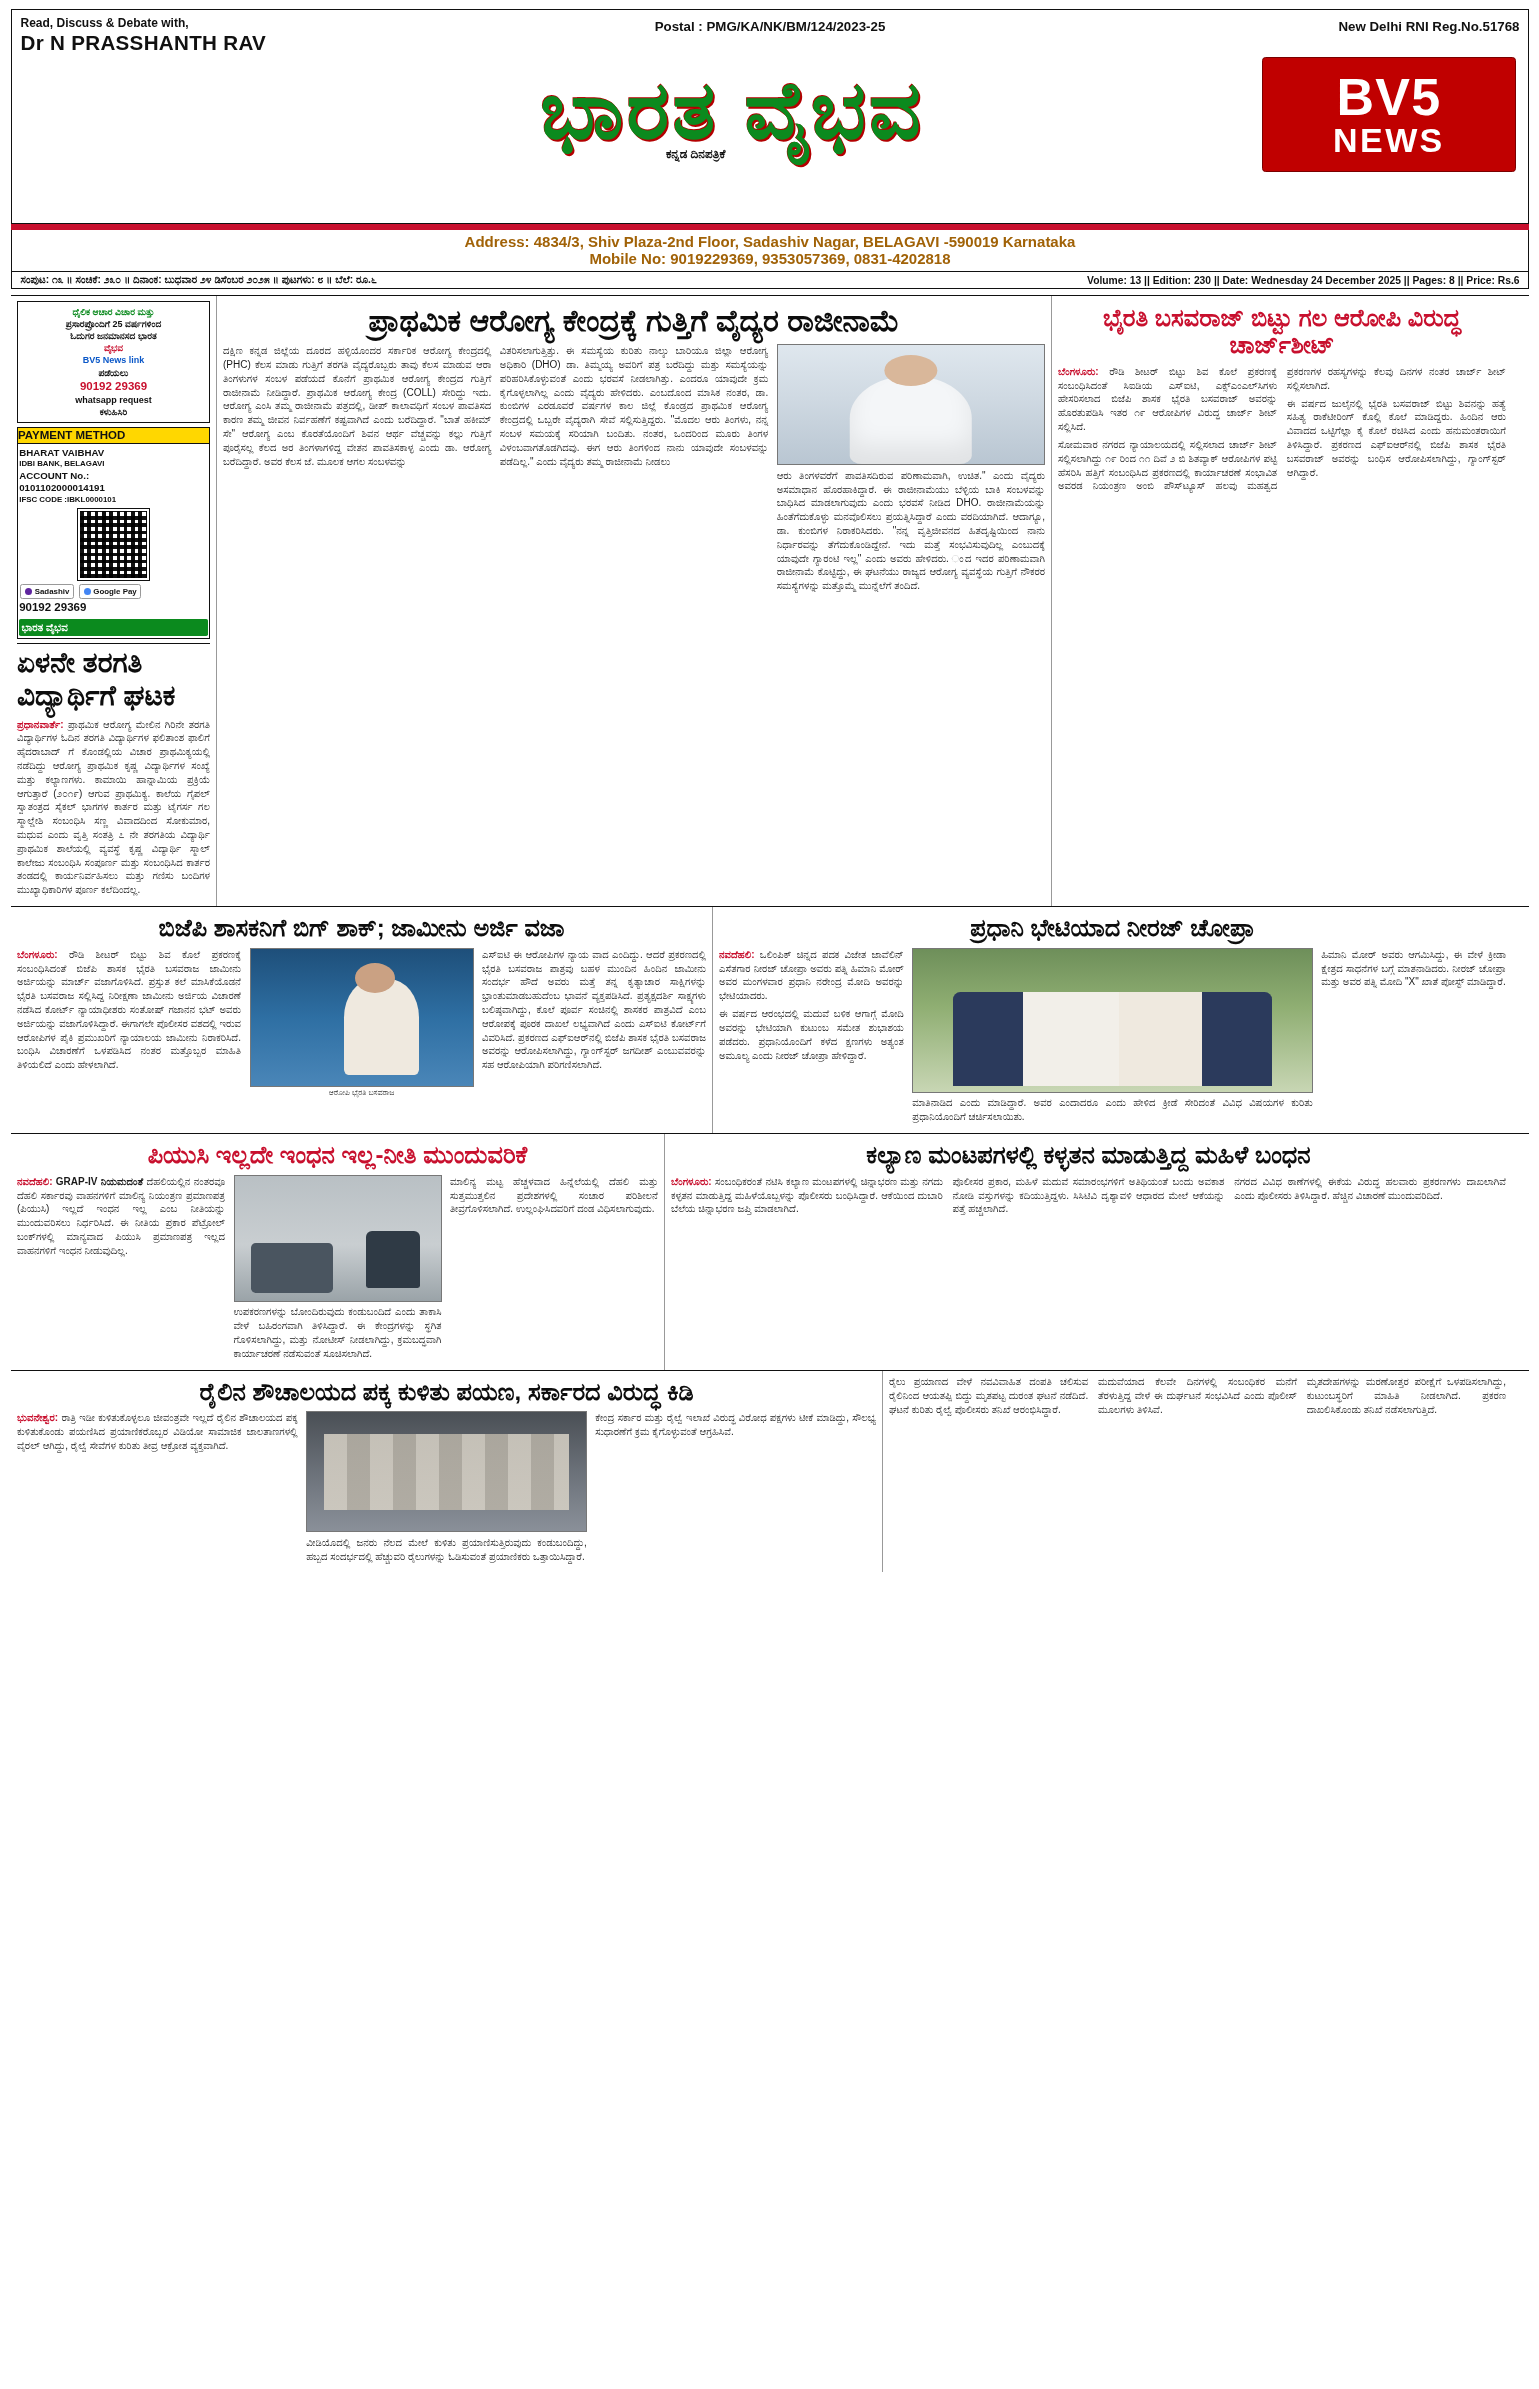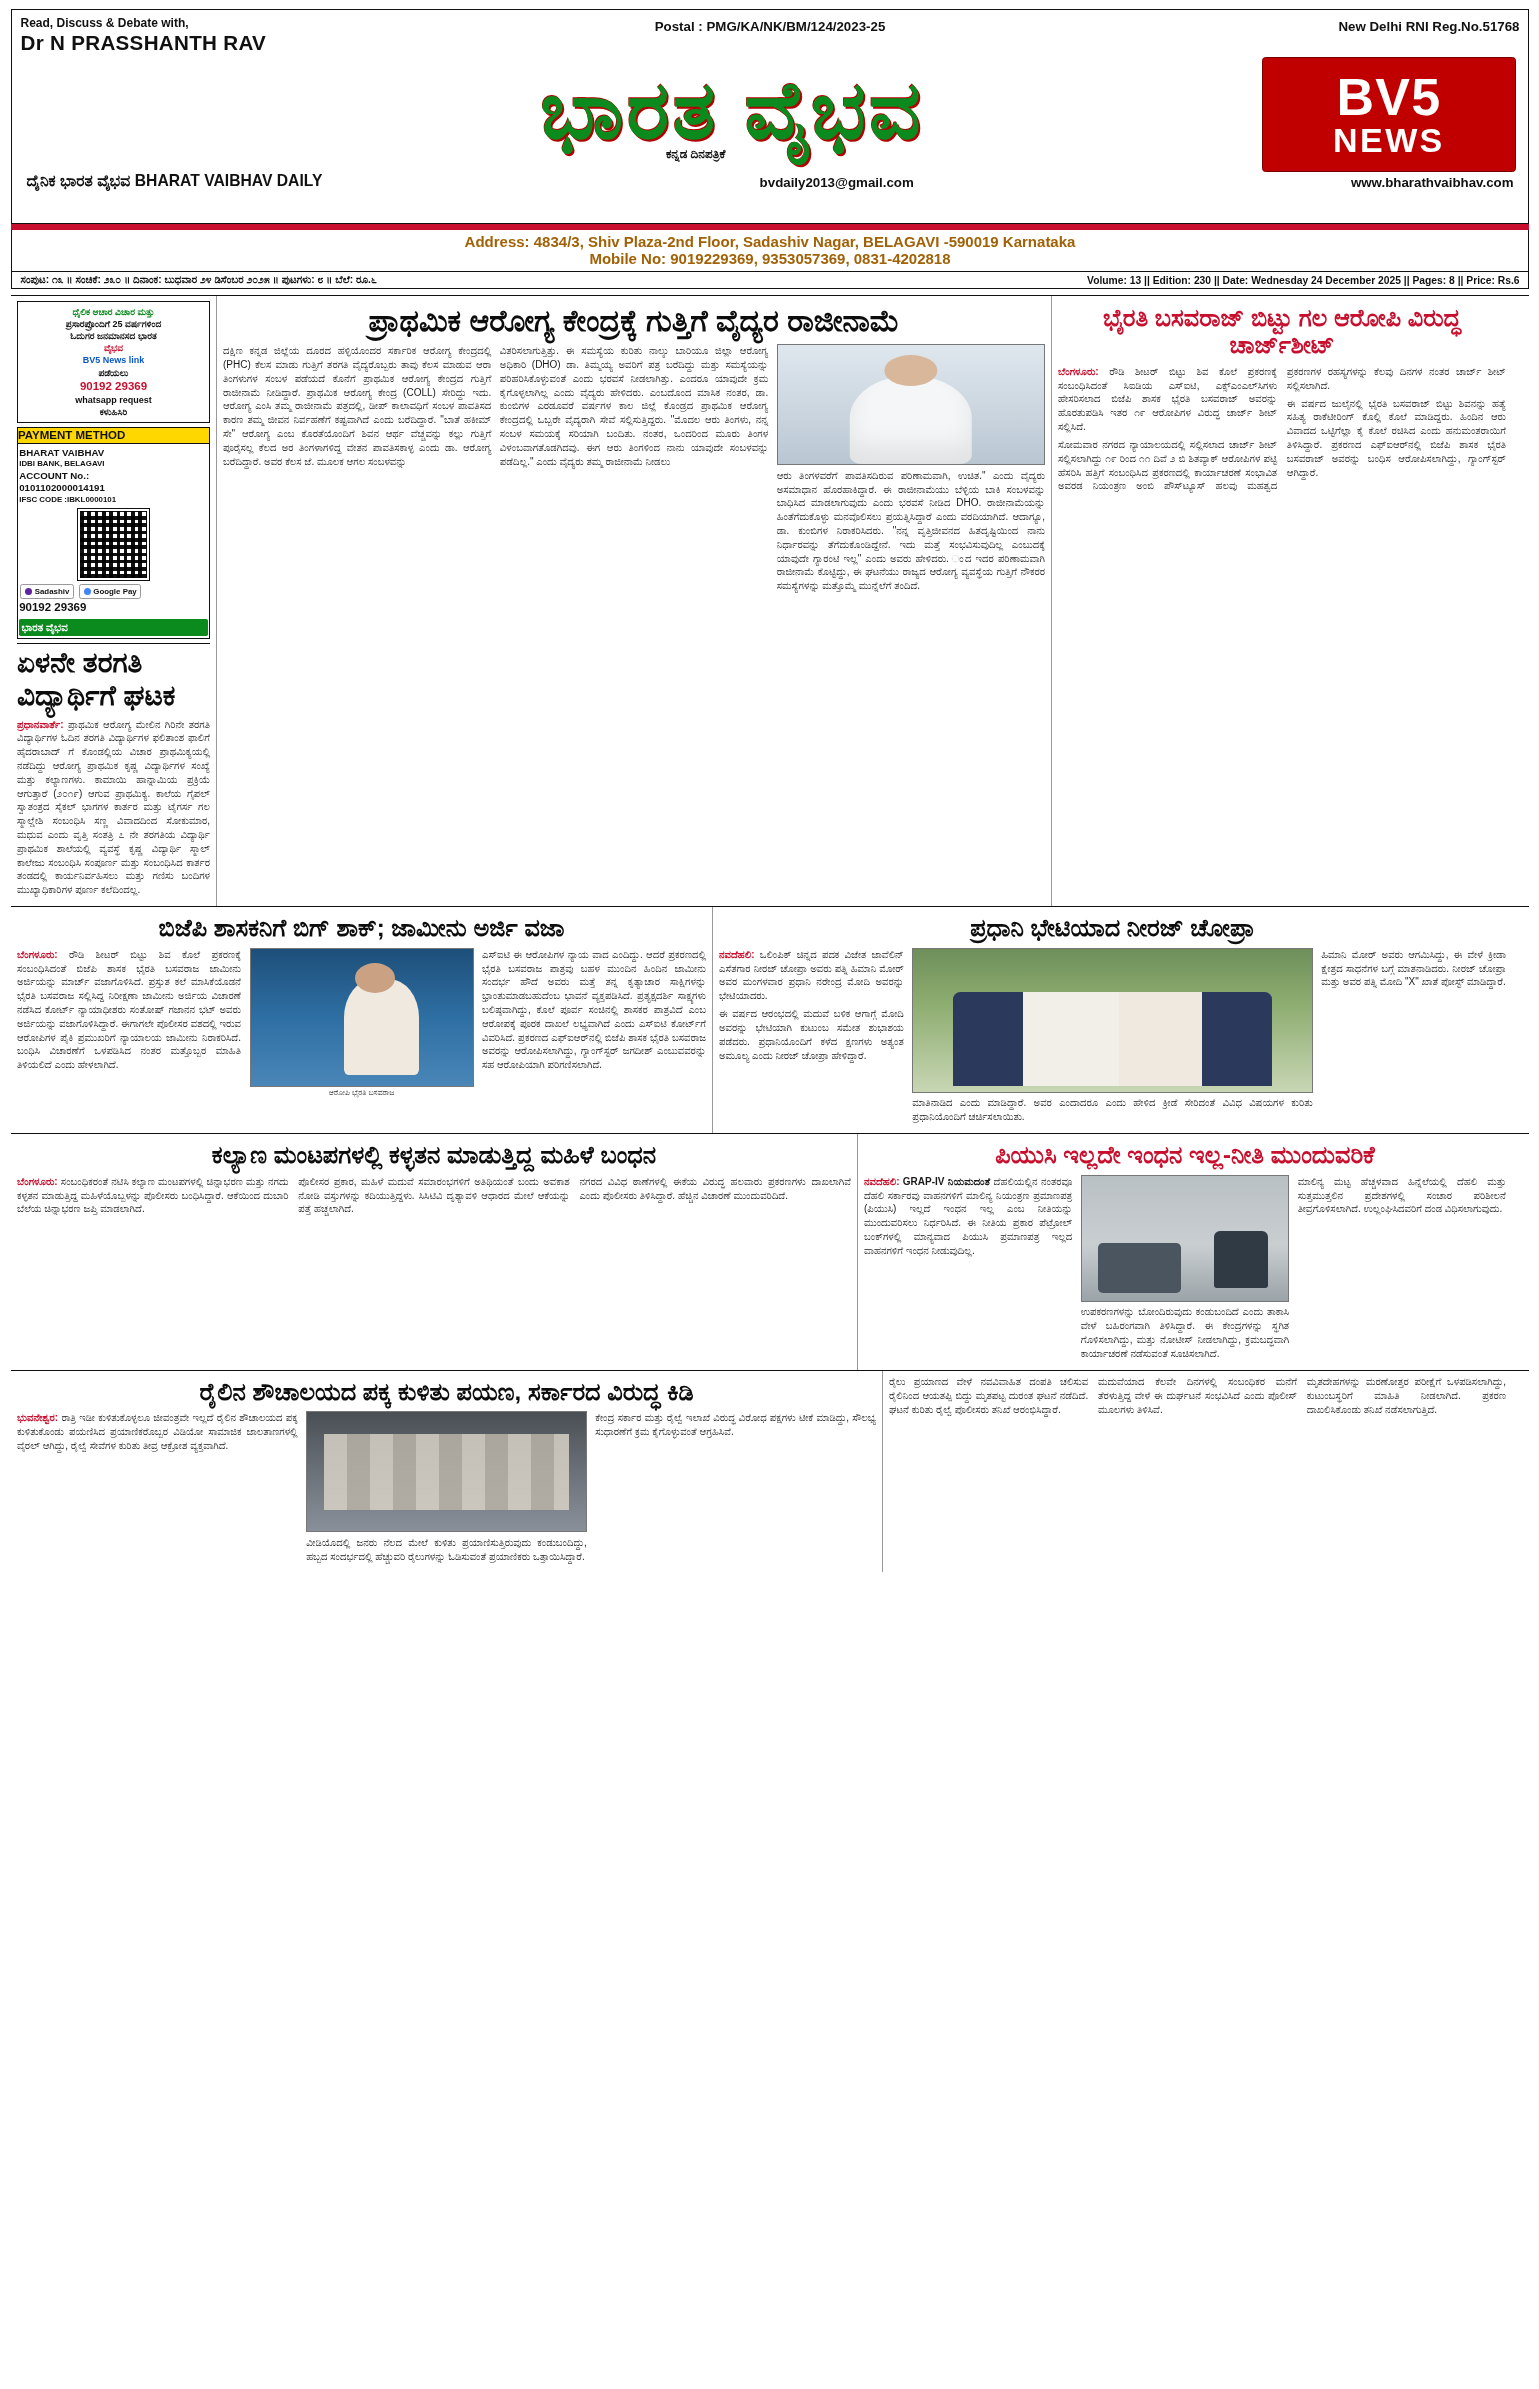--- a/index.html
+++ b/index.html
@@ -269,25 +269,20 @@
       <div style="flex:1">
         <div class="mh-kannada">ಭಾರತ ವೈಭವ</div>
         <div class="mh-sub-k">ಕನ್ನಡ ದಿನಪತ್ರಿಕೆ</div>
       </div>
       <div class="bv5">
         <div class="l1">BV5</div>
         <div class="l2">NEWS</div>
       </div>
     </div>
 
-    <div class="mh-bottom">
-      <div class="mh-daily">ದೈನಿಕ ಭಾರತ ವೈಭವ   BHARAT VAIBHAV DAILY</div>
-      <div class="mh-mail">bvdaily2013@gmail.com</div>
-      <div class="mh-web">www.bharathvaibhav.com</div>
-    </div>
   </div>
 
   <div class="redbar"></div>
 
   <div class="addressbar">
     <div>Address: 4834/3, Shiv Plaza-2nd Floor, Sadashiv Nagar, BELAGAVI -590019 Karnataka</div>
     <div>Mobile No: 9019229369,   9353057369,   0831-4202818</div>
   </div>
 
   <div class="volbar">
@@ -407,49 +402,49 @@
             </div>
           </div>
           <div style="width:24%" class="body-text">
             <p>ಹಿಮಾನಿ ಮೋರ್ ಅವರು ಆಗಮಿಸಿದ್ದು, ಈ ವೇಳೆ ಕ್ರೀಡಾ ಕ್ಷೇತ್ರದ ಸಾಧನೆಗಳ ಬಗ್ಗೆ ಮಾತನಾಡಿದರು. ನೀರಜ್ ಚೋಪ್ರಾ ಮತ್ತು ಅವರ ಪತ್ನಿ ಮೋದಿ "X" ಖಾತೆ ಪೋಸ್ಟ್ ಮಾಡಿದ್ದಾರೆ.</p>
           </div>
         </div>
       </div>
     </div>
 
     <div class="row">
+      <div class="col" style="width:654px">
+        <div class="hl small red">ಪಿಯುಸಿ ಇಲ್ಲದೇ ಇಂಧನ ಇಲ್ಲ-ನೀತಿ ಮುಂದುವರಿಕೆ</div>
+        <div style="display:flex; gap:8.5px;">
+          <div style="flex:1" class="body-text">
+            <p><span class="dateline">ನವದೆಹಲಿ:</span>
+               <span class="lede">GRAP-IV ನಿಯಮದಂತೆ</span>
+               <span>ದೆಹಲಿಯಲ್ಲಿನ ನಂತರವೂ ದೆಹಲಿ ಸರ್ಕಾರವು ವಾಹನಗಳಿಗೆ ಮಾಲಿನ್ಯ ನಿಯಂತ್ರಣ ಪ್ರಮಾಣಪತ್ರ (ಪಿಯುಸಿ) ಇಲ್ಲದೆ ಇಂಧನ ಇಲ್ಲ ಎಂಬ ನೀತಿಯನ್ನು ಮುಂದುವರಿಸಲು ನಿರ್ಧರಿಸಿದೆ. ಈ ನೀತಿಯ ಪ್ರಕಾರ ಪೆಟ್ರೋಲ್ ಬಂಕ್‌ಗಳಲ್ಲಿ ಮಾನ್ಯವಾದ ಪಿಯುಸಿ ಪ್ರಮಾಣಪತ್ರ ಇಲ್ಲದ ವಾಹನಗಳಿಗೆ ಇಂಧನ ನೀಡುವುದಿಲ್ಲ.</span></p>
+          </div>
+          <div style="flex:1">
+            <div class="photo ph-smog" style="height:127px;"></div>
+            <div class="body-text" style="margin-top:3.6px">
+              <p>ಉಪಕರಣಗಳನ್ನು ಬೋಂದಿರುವುದು ಕಂಡುಬಂದಿದೆ ಎಂದು ತಾಕಾಸಿ ವೇಳೆ ಬಹಿರಂಗವಾಗಿ ತಿಳಿಸಿದ್ದಾರೆ. ಈ ಕೇಂದ್ರಗಳನ್ನು ಸ್ಥಗಿತ ಗೊಳಿಸಲಾಗಿದ್ದು, ಮತ್ತು ನೋಟೀಸ್ ನೀಡಲಾಗಿದ್ದು, ಕ್ರಮಬದ್ಧವಾಗಿ ಕಾರ್ಯಾಚರಣೆ ನಡೆಸುವಂತೆ ಸೂಚಿಸಲಾಗಿದೆ.</p>
+            </div>
+          </div>
+          <div style="flex:1" class="body-text">
+            <p>ಮಾಲಿನ್ಯ ಮಟ್ಟ ಹೆಚ್ಚಳವಾದ ಹಿನ್ನೆಲೆಯಲ್ಲಿ ದೆಹಲಿ ಮತ್ತು ಸುತ್ತಮುತ್ತಲಿನ ಪ್ರದೇಶಗಳಲ್ಲಿ ಸಂಚಾರ ಪರಿಶೀಲನೆ ತೀವ್ರಗೊಳಿಸಲಾಗಿದೆ. ಉಲ್ಲಂಘಿಸಿದವರಿಗೆ ದಂಡ ವಿಧಿಸಲಾಗುವುದು.</p>
+          </div>
+        </div>
+      </div>
+
       <div class="col" style="width:847px">
         <div class="hl small">ಕಲ್ಯಾಣ ಮಂಟಪಗಳಲ್ಲಿ ಕಳ್ಳತನ ಮಾಡುತ್ತಿದ್ದ ಮಹಿಳೆ ಬಂಧನ</div>
         <div class="body-text three-col">
           <p><span class="dateline">ಬೆಂಗಳೂರು:</span>
              <span>ಸಂಬಂಧಿಕರಂತೆ ನಟಿಸಿ ಕಲ್ಯಾಣ ಮಂಟಪಗಳಲ್ಲಿ ಚಿನ್ನಾಭರಣ ಮತ್ತು ನಗದು ಕಳ್ಳತನ ಮಾಡುತ್ತಿದ್ದ ಮಹಿಳೆಯೊಬ್ಬಳನ್ನು ಪೊಲೀಸರು ಬಂಧಿಸಿದ್ದಾರೆ. ಆಕೆಯಿಂದ ದುಬಾರಿ ಬೆಲೆಯ ಚಿನ್ನಾಭರಣ ಜಪ್ತಿ ಮಾಡಲಾಗಿದೆ.</span></p>
           <p>ಪೊಲೀಸರ ಪ್ರಕಾರ, ಮಹಿಳೆ ಮದುವೆ ಸಮಾರಂಭಗಳಿಗೆ ಅತಿಥಿಯಂತೆ ಬಂದು ಅವಕಾಶ ನೋಡಿ ವಸ್ತುಗಳನ್ನು ಕದಿಯುತ್ತಿದ್ದಳು. ಸಿಸಿಟಿವಿ ದೃಶ್ಯಾವಳಿ ಆಧಾರದ ಮೇಲೆ ಆಕೆಯನ್ನು ಪತ್ತೆ ಹಚ್ಚಲಾಗಿದೆ.</p>
           <p>ನಗರದ ವಿವಿಧ ಠಾಣೆಗಳಲ್ಲಿ ಈಕೆಯ ವಿರುದ್ಧ ಹಲವಾರು ಪ್ರಕರಣಗಳು ದಾಖಲಾಗಿವೆ ಎಂದು ಪೊಲೀಸರು ತಿಳಿಸಿದ್ದಾರೆ. ಹೆಚ್ಚಿನ ವಿಚಾರಣೆ ಮುಂದುವರಿದಿದೆ.</p>
         </div>
       </div>
-
-      <div class="col" style="width:654px">
-        <div class="hl small red">ಪಿಯುಸಿ ಇಲ್ಲದೇ ಇಂಧನ ಇಲ್ಲ-ನೀತಿ ಮುಂದುವರಿಕೆ</div>
-        <div style="display:flex; gap:8.5px;">
-          <div style="flex:1" class="body-text">
-            <p><span class="dateline">ನವದೆಹಲಿ:</span>
-               <span class="lede">GRAP-IV ನಿಯಮದಂತೆ</span>
-               <span>ದೆಹಲಿಯಲ್ಲಿನ ನಂತರವೂ ದೆಹಲಿ ಸರ್ಕಾರವು ವಾಹನಗಳಿಗೆ ಮಾಲಿನ್ಯ ನಿಯಂತ್ರಣ ಪ್ರಮಾಣಪತ್ರ (ಪಿಯುಸಿ) ಇಲ್ಲದೆ ಇಂಧನ ಇಲ್ಲ ಎಂಬ ನೀತಿಯನ್ನು ಮುಂದುವರಿಸಲು ನಿರ್ಧರಿಸಿದೆ. ಈ ನೀತಿಯ ಪ್ರಕಾರ ಪೆಟ್ರೋಲ್ ಬಂಕ್‌ಗಳಲ್ಲಿ ಮಾನ್ಯವಾದ ಪಿಯುಸಿ ಪ್ರಮಾಣಪತ್ರ ಇಲ್ಲದ ವಾಹನಗಳಿಗೆ ಇಂಧನ ನೀಡುವುದಿಲ್ಲ.</span></p>
-          </div>
-          <div style="flex:1">
-            <div class="photo ph-smog" style="height:127px;"></div>
-            <div class="body-text" style="margin-top:3.6px">
-              <p>ಉಪಕರಣಗಳನ್ನು ಬೋಂದಿರುವುದು ಕಂಡುಬಂದಿದೆ ಎಂದು ತಾಕಾಸಿ ವೇಳೆ ಬಹಿರಂಗವಾಗಿ ತಿಳಿಸಿದ್ದಾರೆ. ಈ ಕೇಂದ್ರಗಳನ್ನು ಸ್ಥಗಿತ ಗೊಳಿಸಲಾಗಿದ್ದು, ಮತ್ತು ನೋಟೀಸ್ ನೀಡಲಾಗಿದ್ದು, ಕ್ರಮಬದ್ಧವಾಗಿ ಕಾರ್ಯಾಚರಣೆ ನಡೆಸುವಂತೆ ಸೂಚಿಸಲಾಗಿದೆ.</p>
-            </div>
-          </div>
-          <div style="flex:1" class="body-text">
-            <p>ಮಾಲಿನ್ಯ ಮಟ್ಟ ಹೆಚ್ಚಳವಾದ ಹಿನ್ನೆಲೆಯಲ್ಲಿ ದೆಹಲಿ ಮತ್ತು ಸುತ್ತಮುತ್ತಲಿನ ಪ್ರದೇಶಗಳಲ್ಲಿ ಸಂಚಾರ ಪರಿಶೀಲನೆ ತೀವ್ರಗೊಳಿಸಲಾಗಿದೆ. ಉಲ್ಲಂಘಿಸಿದವರಿಗೆ ದಂಡ ವಿಧಿಸಲಾಗುವುದು.</p>
-          </div>
-        </div>
-      </div>
     </div>
 
     <div class="row">
       <div class="col" style="width:872px">
         <div class="hl small">ರೈಲಿನ ಶೌಚಾಲಯದ ಪಕ್ಕ ಕುಳಿತು ಪಯಣ, ಸರ್ಕಾರದ ವಿರುದ್ಧ ಕಿಡಿ</div>
         <div style="display:flex; gap:8.5px;">
           <div style="flex:1" class="body-text">
             <p><span class="dateline">ಭುವನೇಶ್ವರ:</span>
                <span>ರಾತ್ರಿ ಇಡೀ ಕುಳಿತುಕೊಳ್ಳಲೂ ಜೀವಂತ್ರವೇ ಇಲ್ಲದೆ ರೈಲಿನ ಶೌಚಾಲಯದ ಪಕ್ಕ ಕುಳಿತುಕೊಂಡು ಪಯಣಿಸಿದ ಪ್ರಯಾಣಿಕರೊಬ್ಬರ ವಿಡಿಯೋ ಸಾಮಾಜಿಕ ಜಾಲತಾಣಗಳಲ್ಲಿ ವೈರಲ್ ಆಗಿದ್ದು, ರೈಲ್ವೆ ಸೇವೆಗಳ ಕುರಿತು ತೀವ್ರ ಆಕ್ರೋಶ ವ್ಯಕ್ತವಾಗಿದೆ.</span></p>
           </div>

